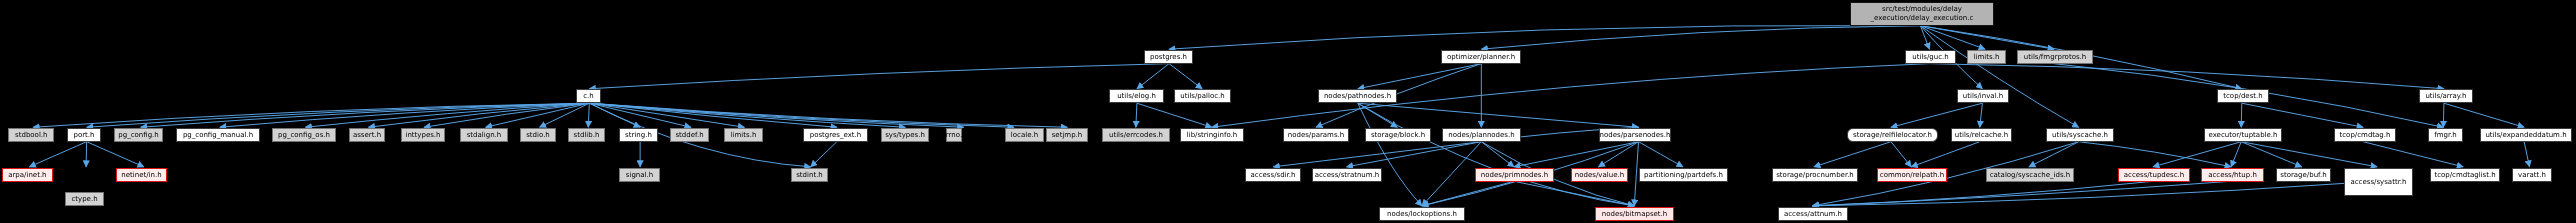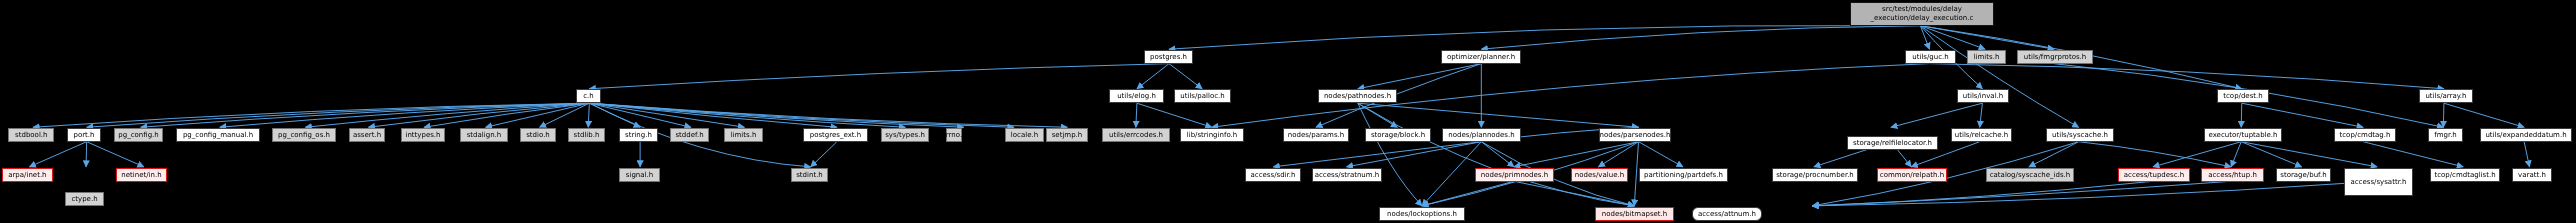--- a/index.html
+++ b/index.html
@@ -143,21 +143,21 @@
     <div class="node plain" style="left: 881px; top: 128px; width: 48px; height: 14px;">sys/types.h</div>
     <div class="node plain" style="left: 946px; top: 128px; width: 16px; height: 14px;">errno.h</div>
     <div class="node plain" style="left: 994px; top: 128px; width: 39px; height: 14px; margin-left: 11px;">locale.h</div>
     <div class="node plain" style="left: 1046px; top: 128px; width: 42px; height: 14px;">setjmp.h</div>
     <div class="node plain" style="left: 1102px; top: 128px; width: 68px; height: 14px;">utils/errcodes.h</div>
     <div class="node linked" style="left: 1180px; top: 128px; width: 64px; height: 14px;">lib/stringinfo.h</div>
     <div class="node linked" style="left: 1283px; top: 128px; width: 66px; height: 14px;">nodes/params.h</div>
     <div class="node linked" style="left: 1365px; top: 128px; width: 66px; height: 14px;">storage/block.h</div>
     <div class="node linked" style="left: 1442px; top: 128px; width: 79px; height: 14px;">nodes/plannodes.h</div>
     <div class="node linked" style="left: 1599px; top: 128px; width: 72px; height: 14px;">nodes/parsenodes.h</div>
-    <div class="node linked" style="left: 1847px; top: 136px; width: 91px; height: 14px;">storage/relfilelocator.h</div>
+    <div class="node linked" style="left: 1847px; top: 128px; width: 91px; height: 14px; border-radius: 6px;">storage/relfilelocator.h</div>
     <div class="node linked" style="left: 1951px; top: 128px; width: 61px; height: 14px;">utils/relcache.h</div>
     <div class="node linked" style="left: 2046px; top: 128px; width: 68px; height: 14px;">utils/syscache.h</div>
     <div class="node linked" style="left: 2204px; top: 128px; width: 78px; height: 14px;">executor/tuptable.h</div>
     <div class="node linked" style="left: 2334px; top: 128px; width: 62px; height: 14px;">tcop/cmdtag.h</div>
     <div class="node linked" style="left: 2428px; top: 128px; width: 35px; height: 14px;">fmgr.h</div>
     <div class="node linked" style="left: 2480px; top: 128px; width: 92px; height: 14px;">utils/expandeddatum.h</div>
     <div class="node trunc" style="left: 1.9px; top: 168px; width: 51px; height: 14px;">arpa/inet.h</div>
     <div class="node plain" style="left: 65px; top: 168px; width: 39px; height: 14px; margin-top: 24px;">ctype.h</div>
     <div class="node trunc" style="left: 116px; top: 168px; width: 51px; height: 14px;">netinet/in.h</div>
     <div class="node plain" style="left: 619px; top: 168px; width: 41px; height: 14px;">signal.h</div>
@@ -171,15 +171,15 @@
     <div class="node trunc" style="left: 1877px; top: 168px; width: 70px; height: 14px;">common/relpath.h</div>
     <div class="node plain" style="left: 1986px; top: 168px; width: 88px; height: 14px;">catalog/syscache_ids.h</div>
     <div class="node trunc" style="left: 2118px; top: 168px; width: 72px; height: 14px;">access/tupdesc.h</div>
     <div class="node trunc" style="left: 2201px; top: 168px; width: 63px; height: 14px;">access/htup.h</div>
     <div class="node linked" style="left: 2276px; top: 168px; width: 55px; height: 14px;">storage/buf.h</div>
     <div class="node linked" style="left: 2344px; top: 168px; width: 69px; height: 28px;">access/sysattr.h</div>
     <div class="node linked" style="left: 2430px; top: 168px; width: 70px; height: 14px;">tcop/cmdtaglist.h</div>
     <div class="node linked" style="left: 2512px; top: 168px; width: 40px; height: 14px;">varatt.h</div>
     <div class="node linked" style="left: 1379px; top: 207px; width: 86px; height: 14px;">nodes/lockoptions.h</div>
     <div class="node trunc-strong" style="left: 1595px; top: 207px; width: 79px; height: 14px;">nodes/bitmapset.h</div>
-    <div class="node linked" style="left: 1692px; top: 207px; width: 70px; height: 14px; border-radius: 6px;">access/attnum.h</div>
+    <div class="node linked" style="left: 1778px; top: 207px; width: 70px; height: 14px;">access/attnum.h</div>
   </div>
 
 
 </body></html>

